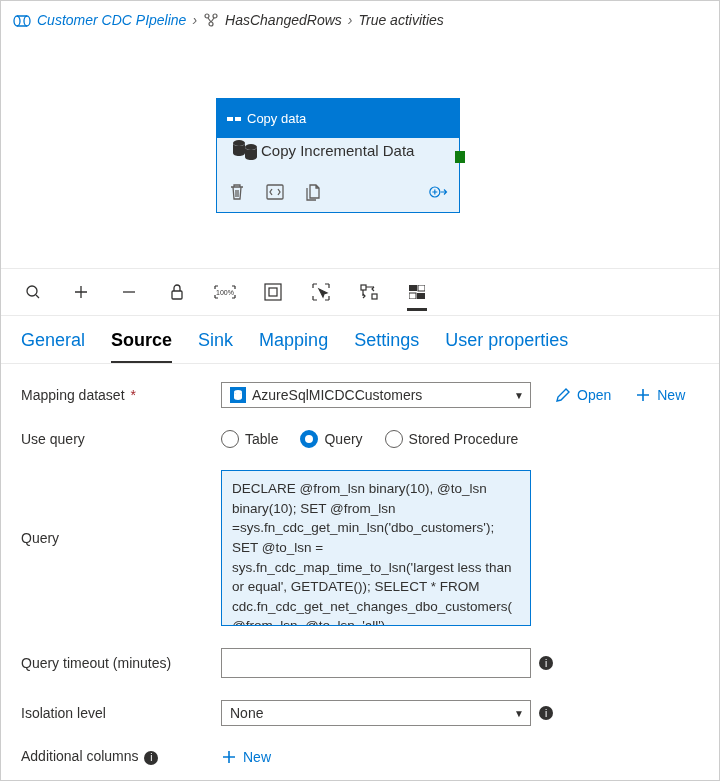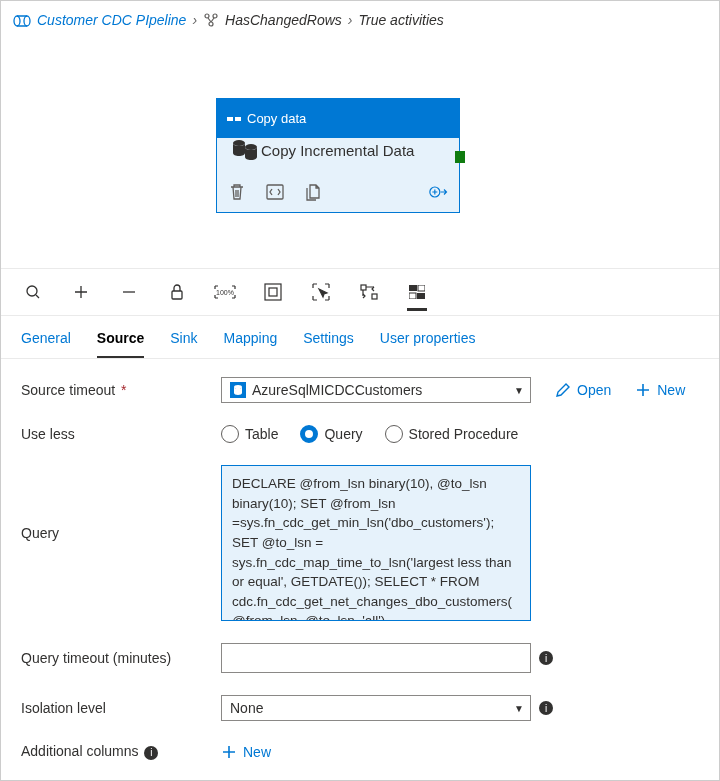--- a/index.html
+++ b/index.html
@@ -22,21 +22,21 @@
   .activity-actions .spacer { flex: 1; }
   .act-btn { width: 20px; height: 20px; display: inline-flex; align-items: center; justify-content: center; cursor: pointer; }
   .green-handle { position: absolute; right: -6px; top: 50%; margin-top: -6px; width: 10px; height: 12px; background: #107c10; }
 
   
   .toolbar { display: flex; align-items: center; padding: 6px 8px; border-top: 1px solid #eaeaea; border-bottom: 1px solid #eaeaea; gap: 0; }
   .tool { width: 48px; height: 34px; display: flex; align-items: center; justify-content: center; cursor: pointer; color: #323130; position: relative; }
   .tool.active::after { content:""; position:absolute; bottom:-2px; left:14px; width:20px; height:3px; background:#323130; }
 
   
-  .tabs { display: flex; gap: 26px; padding: 14px 20px 0 20px; font-size: 14px; border-bottom: 1px solid #eaeaea; }
+  .tabs { display: flex; gap: 26px; padding: 14px 20px 0 20px; font-size: 18px; border-bottom: 1px solid #eaeaea; }
   .tab { color: #0078d4; padding-bottom: 10px; cursor: pointer; }
   .tab.active { color: #000000; font-weight: 600; border-bottom: 2px solid #323130; }
 
   
   .form { padding: 18px 20px 8px 20px; }
   .row { display: flex; align-items: center; margin-bottom: 22px; }
   .row.top { align-items: flex-start; }
   .label { width: 200px; font-size: 14px; }
   .req { color: #a4262c; margin-left: 2px; }
 
@@ -225,21 +225,21 @@
   <div class="tab active">Source</div>
   <div class="tab">Sink</div>
   <div class="tab">Mapping</div>
   <div class="tab">Settings</div>
   <div class="tab">User properties</div>
 </div>
 
 <div class="form">
 
   <div class="row">
-    <div class="label"><span>Source timeout</span> <span class="req">*</span></div>
+    <div class="label"><span>Mapping dataset</span> <span class="req">*</span></div>
     <div class="select">
       <span class="sel-icon"><svg width="16" height="16" viewBox="0 0 16 16">
             <rect width="16" height="16" fill="#0078d4"></rect>
             <ellipse cx="8" cy="5" rx="4" ry="2" fill="#fff"></ellipse>
             <path d="M4 5v6c0 1.1 1.8 2 4 2s4-.9 4-2V5c0 1.1-1.8 2-4 2s-4-.9-4-2z" fill="#fff"></path>
           </svg></span>
       <span>AzureSqlMICDCCustomers</span>
       <span class="caret">▼</span>
     </div>
     <span class="linkbtn">
@@ -250,21 +250,21 @@
     </span>
     <span class="linkbtn">
       <svg width="16" height="16" viewBox="0 0 16 16" fill="none" stroke-width="1.6">
           <path d="M8 2v12M2 8h12"></path>
         </svg>
       <span>New</span>
     </span>
   </div>
 
   <div class="row">
-    <div class="label">Use less</div>
+    <div class="label">Use query</div>
     <div class="radios">
       <span class="radio">
           <span class="rdot"></span>
           <span>Table</span>
         </span>
       <span class="radio">
           <span class="rdot sel"></span>
           <span>Query</span>
         </span>
       <span class="radio">

